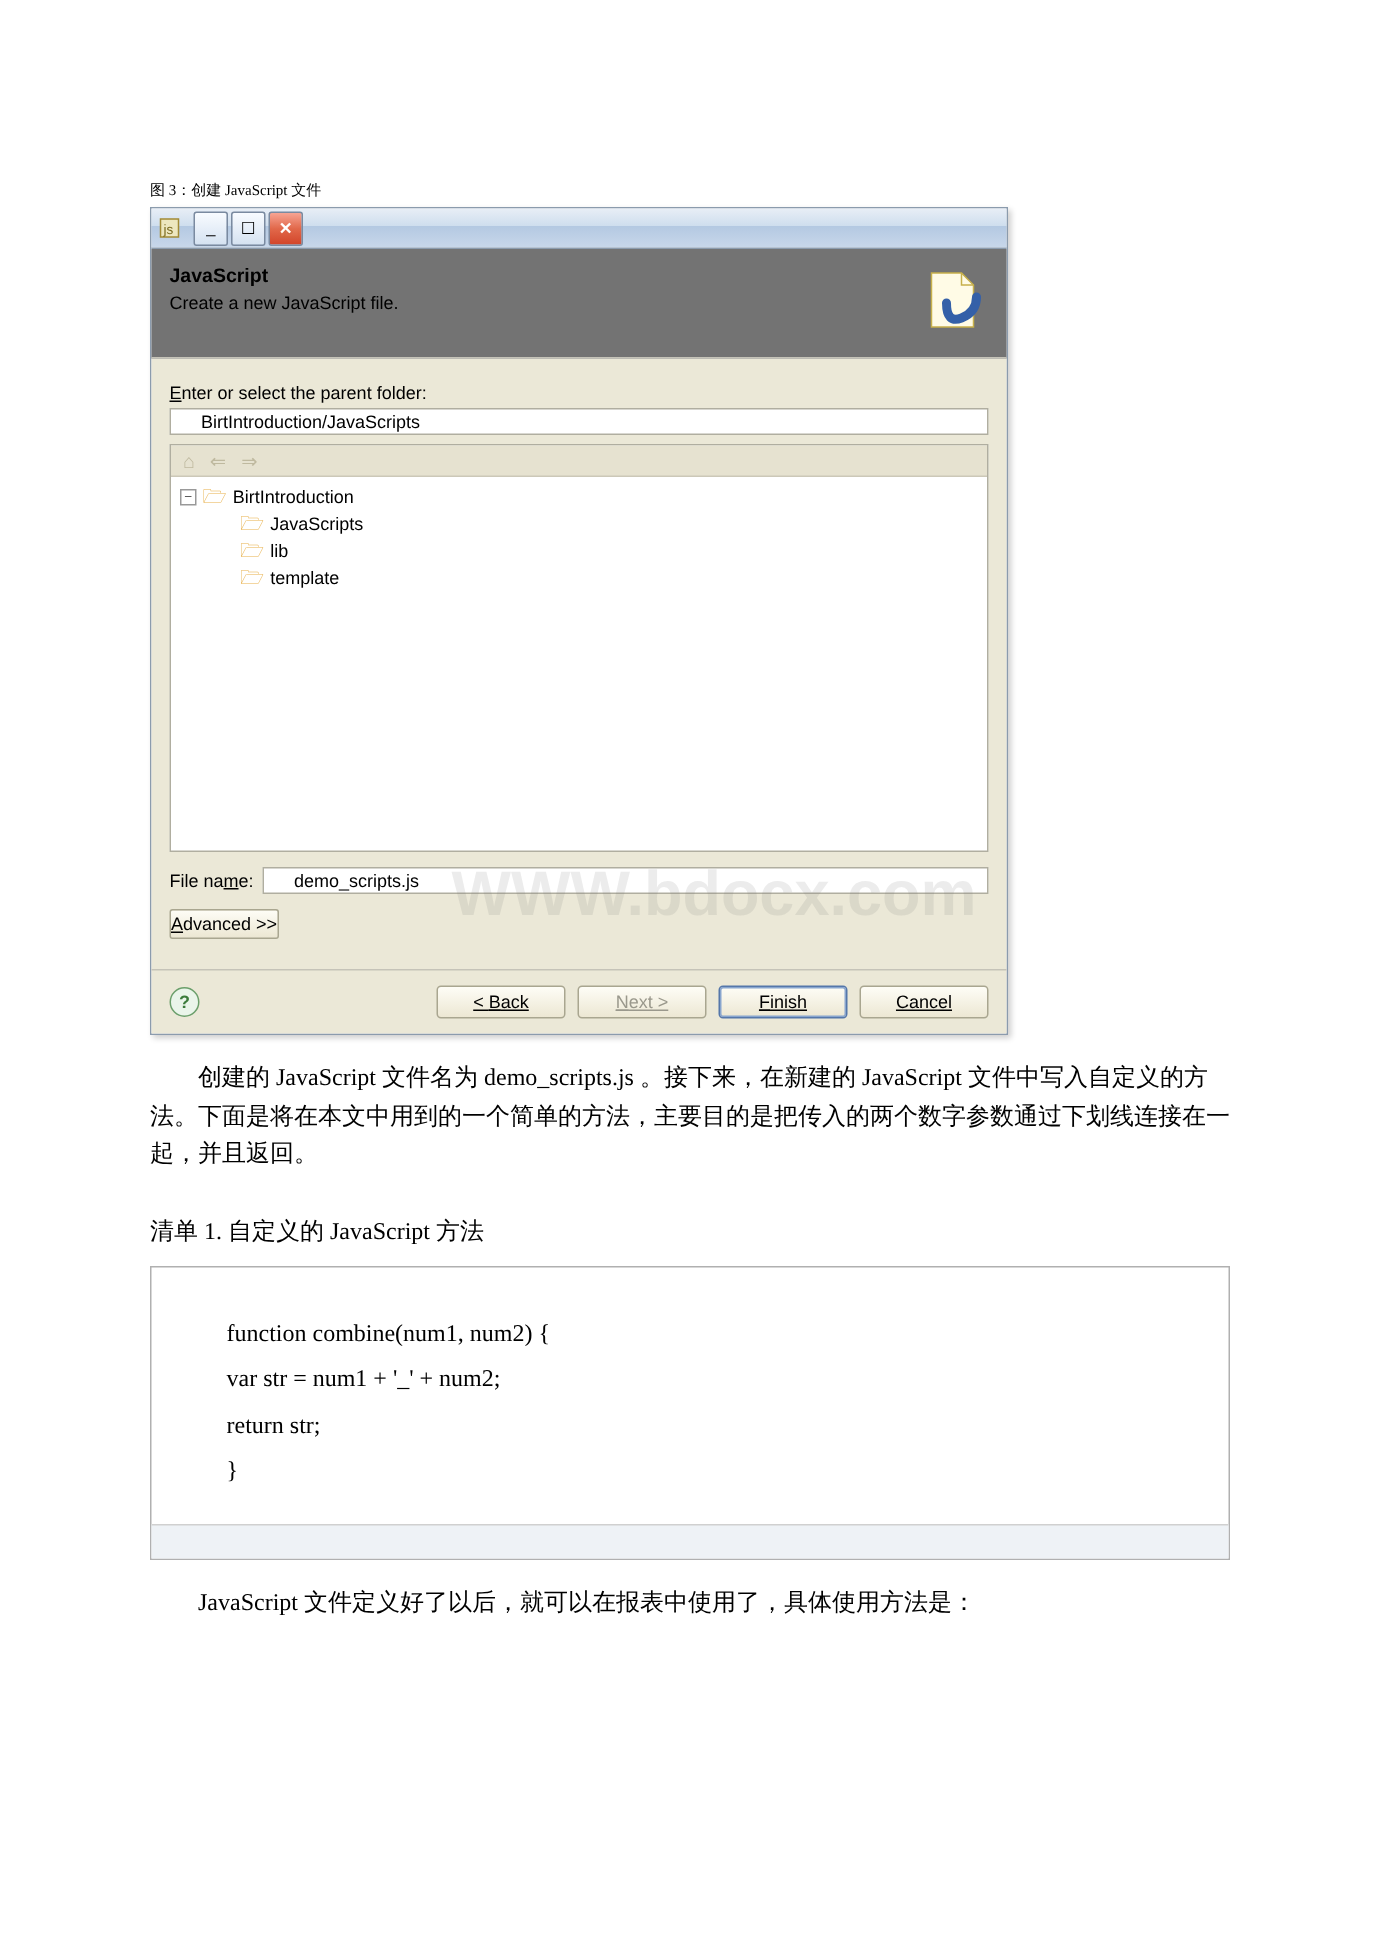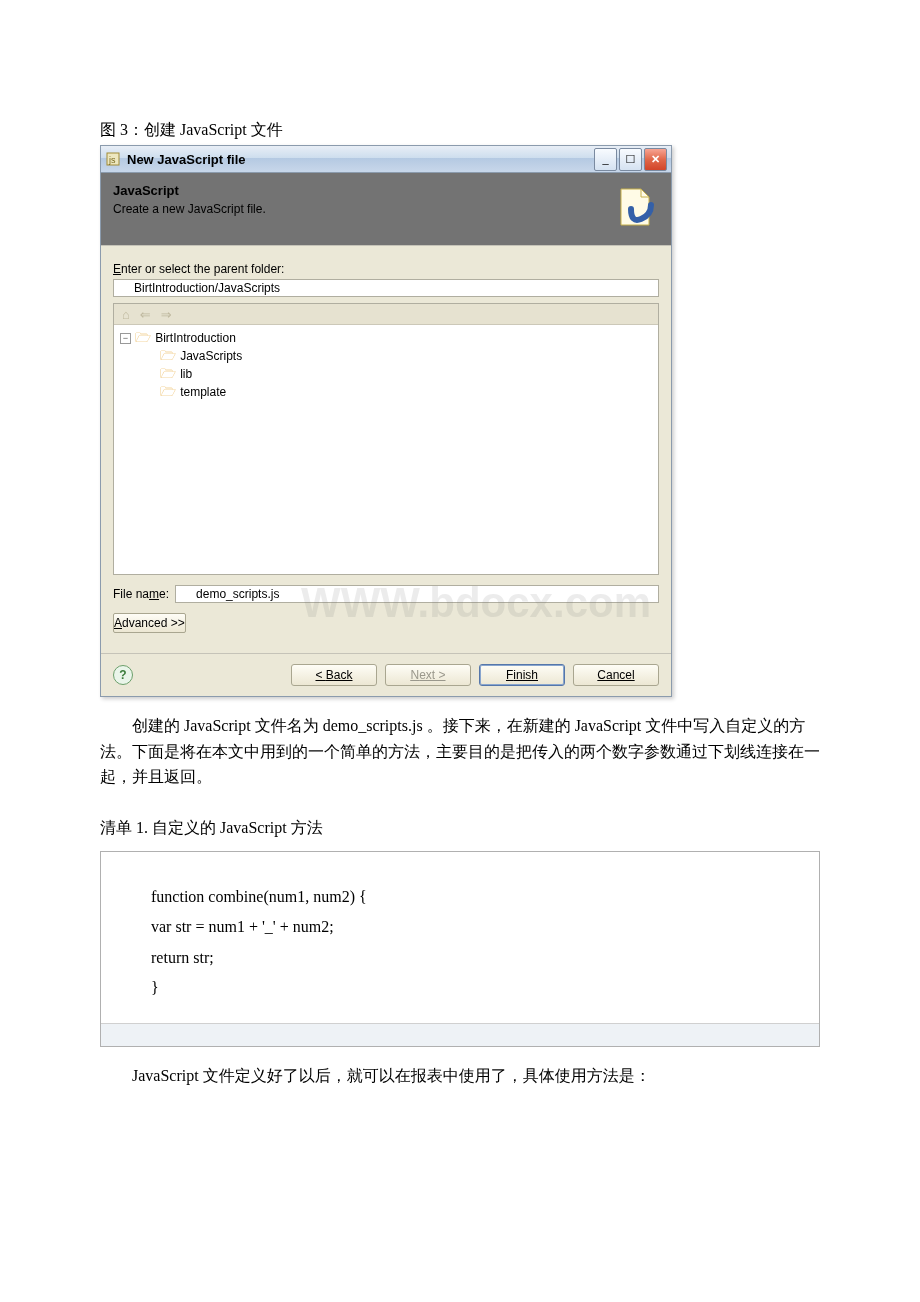--- a/index.html
+++ b/index.html
@@ -9,21 +9,21 @@
     font-family: "SimSun", "宋体", serif;
     font-size: 16px;
     color: #000;
     width: 920px;
   }
   .page {
     padding: 40px 40px 40px 40px;
   }
   .caption {
     margin: 80px 0 4px 60px;
-    font-size: 16px;
+    font-size: 10px;
   }
   .paragraph {
     margin: 16px 60px 0 60px;
     text-indent: 2em;
     line-height: 1.6;
   }
   .listing-title {
     margin: 28px 0 12px 60px;
   }
   .listing-box {
@@ -209,21 +209,20 @@
   <div class="caption">图 3：创建 JavaScript 文件</div>
 
   <div class="dialog">
     <div class="titlebar">
       <span class="app-icon">
         <svg width="14" height="14">
             <rect x="1" y="1" width="12" height="12" fill="#ede7bf" stroke="#a28b36"></rect>
             <text x="3" y="11" font-size="9" fill="#7a6a20">js</text>
           </svg>
       </span>
-      <span class="titlebar-title">New JavaScript file</span>
       <span class="winbtn">
           <span>_</span>
         </span>
       <span class="winbtn">
           <span>☐</span>
         </span>
       <span class="winbtn close">
           <span>✕</span>
         </span>
     </div>

